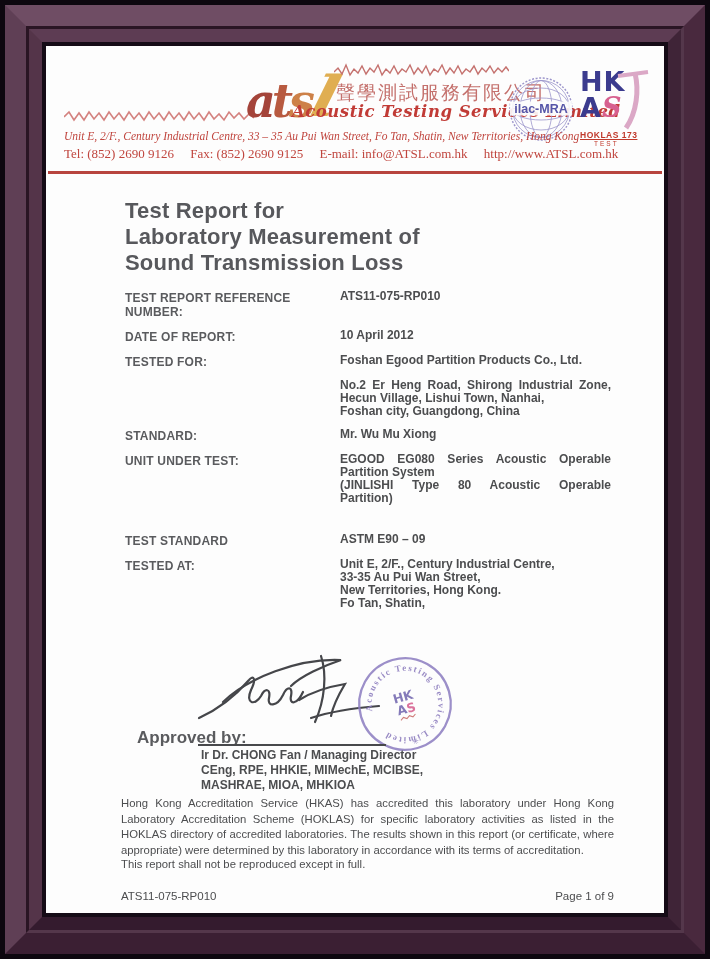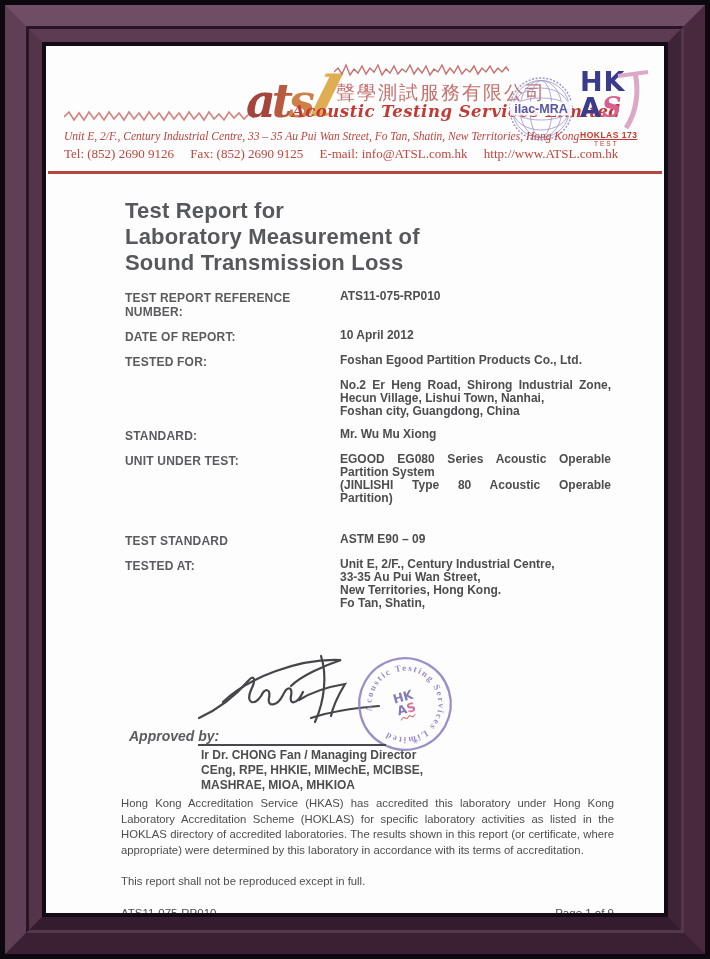--- a/index.html
+++ b/index.html
@@ -62,31 +62,31 @@
             letter-spacing:0.2px; padding-top:1px; }
   .fvalue { width:271px; flex:none; font-size:12px; font-weight:bold; color:#4c4d4f;
             line-height:13px; }
   .fvalue .ln { min-height:13px; }
   .fvalue .jl { text-align:justify; text-align-last:justify; }
 
   
   .sig-block { position:relative; height:170px; margin-top:12px; }
   .sig-svg  { position:absolute; left:68px; top:28px; }
   .stamp    { position:absolute; left:228px; top:30px; opacity:0.88; }
-  .approved { position:absolute; left:4px; top:106px; font-size:14px; font-weight:bold;
-              color:#5a5b5e;font-style:italic; }
+  .approved { position:absolute; left:12px; top:106px; font-size:17px; font-weight:bold;
+              color:#5a5b5e; }
   .sig-line { position:absolute; left:73px; top:122px; width:188px;
               border-top:2px solid #48494c; }
   .sig-name { position:absolute; left:76px; top:126px; font-size:12px; font-weight:bold;
               color:#4c4d4f; line-height:15px; }
 
   
   .footer { padding:4px 50px 0 75px; }
   .accred { font-size:11.3px; line-height:15.5px; color:#4c4d4f; text-align:justify; }
-  .repro  { margin-top:17px; font-size:11.3px; color:#4c4d4f; }
+  .repro  { font-size:11.3px; color:#4c4d4f; }
   .foot-row { margin-top:20px; display:flex; justify-content:space-between;
               font-size:11.5px; color:#4c4d4f; }
 </style>
 </head>
 <body>
 
 <div class="frame-a">
 <div class="frame-b">
 <div class="frame-c">
 <div class="frame-d">

